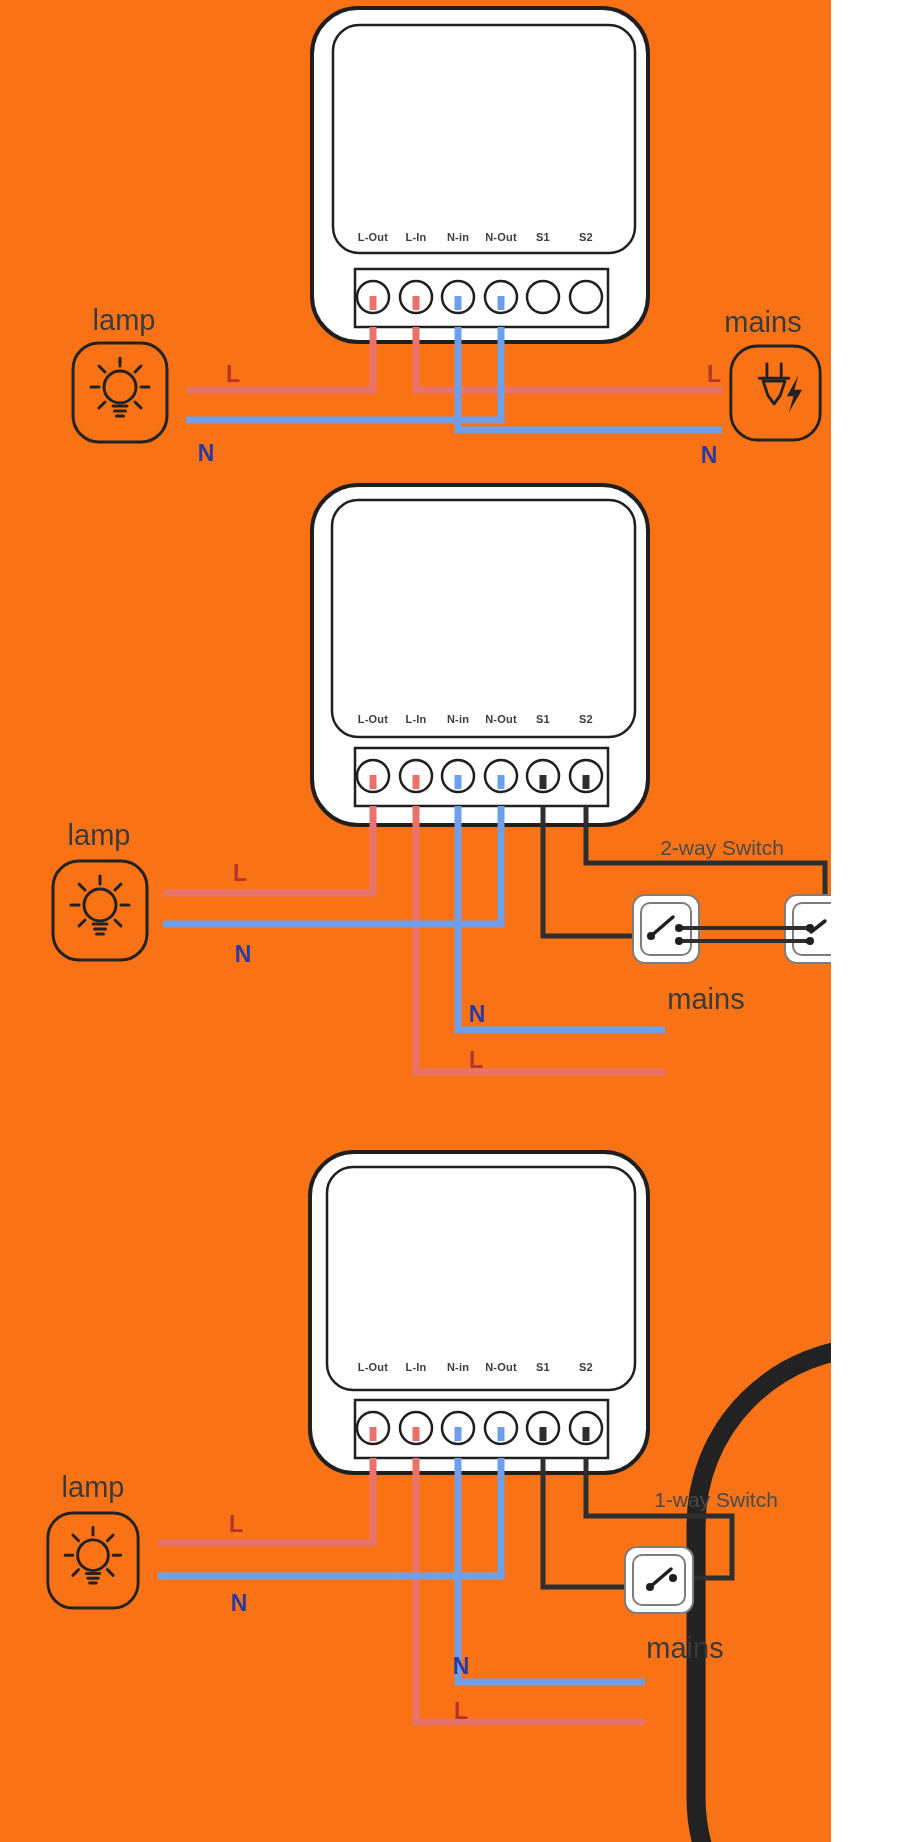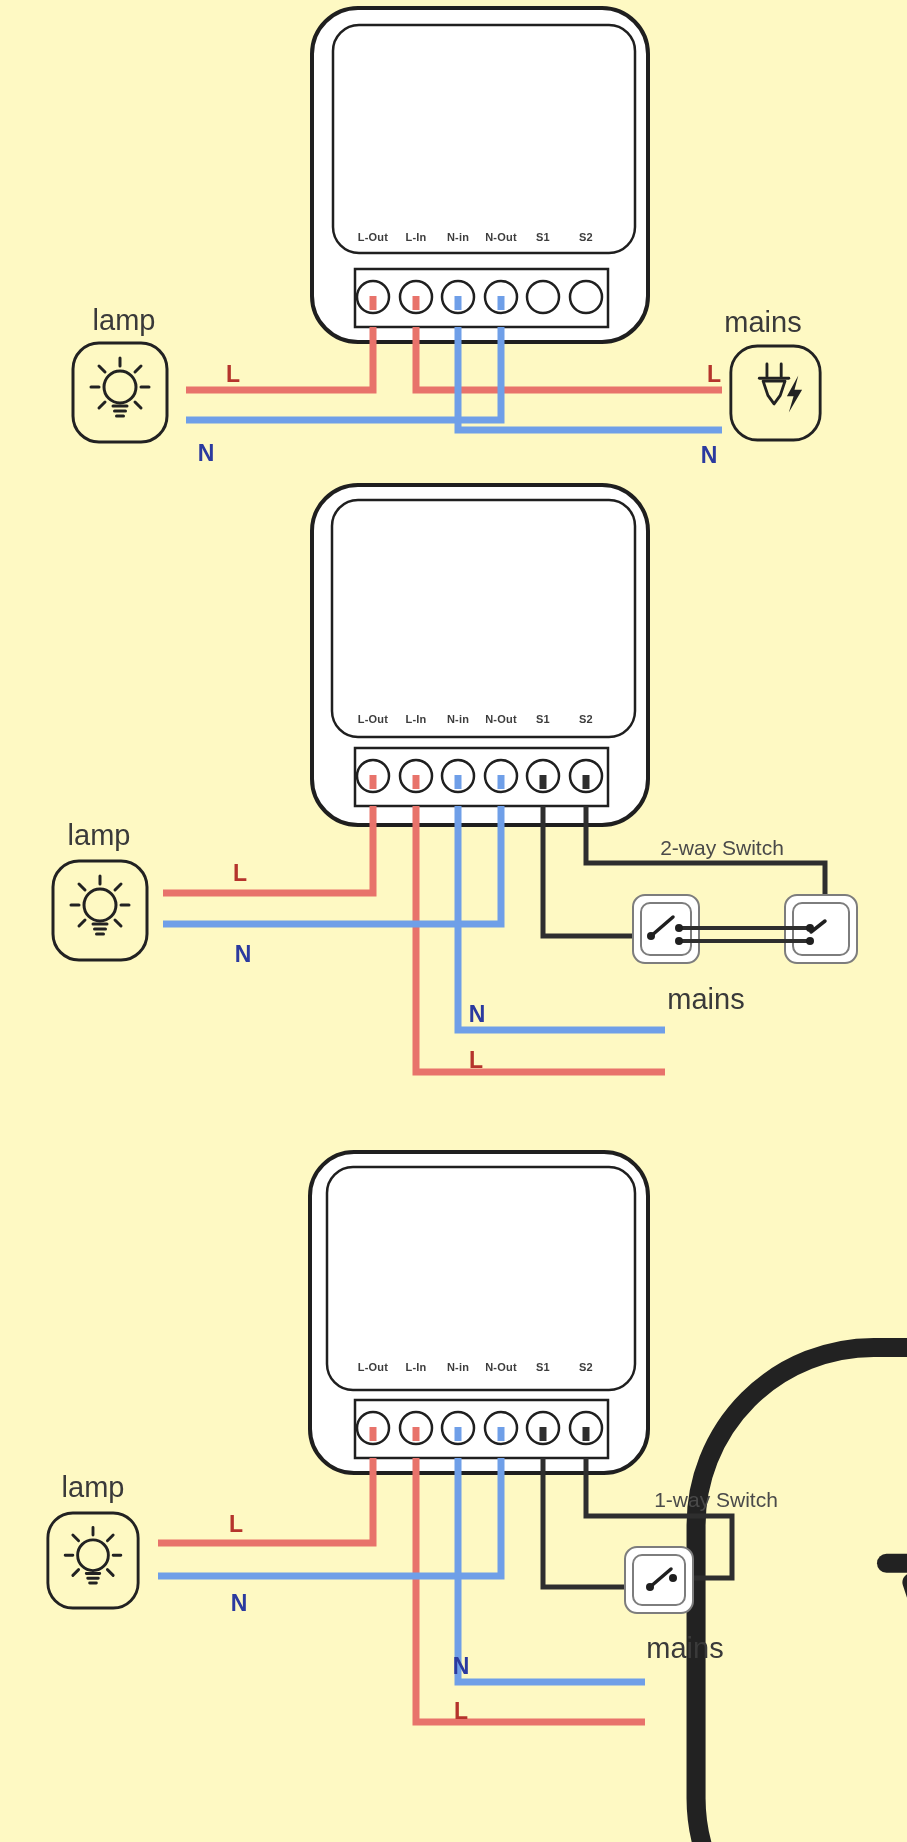--- a/index.html
+++ b/index.html
@@ -1,16 +1,16 @@
 <!DOCTYPE html>
 <html><head>
 <meta charset="utf-8">
 <style>
   html,body{margin:0;padding:0;background:#ffffff;}
-  #stage{position:relative;width:907px;height:1842px;background:#fef9c3;overflow:hidden;}
+  #stage{position:relative;width:831px;height:1842px;background:#f97316;overflow:hidden;}
   svg{position:absolute;left:0;top:0;}
   .wire{fill:none;stroke-linejoin:miter;stroke-linecap:butt;}
   .w-col{stroke-width:7;stroke:#e8736b;}
   .w-neu{stroke:#6f9fe8;}
   .w-blk{stroke-width:5;stroke:#2e2e2e;}
   .w-conn{stroke-width:4;stroke:#2e2e2e;}
   .stub{stroke-width:7;fill:none;}
   .lever{stroke:#1f1f1f;stroke-width:3.5;stroke-linecap:round;fill:none;}
   .obox{fill:#ffffff;stroke:#1f1f1f;}
   .module-outer{stroke-width:4;}

